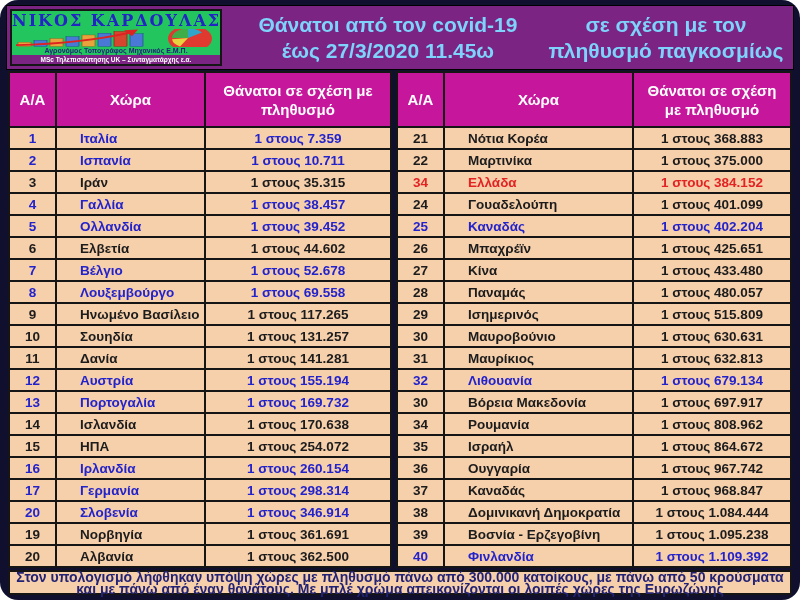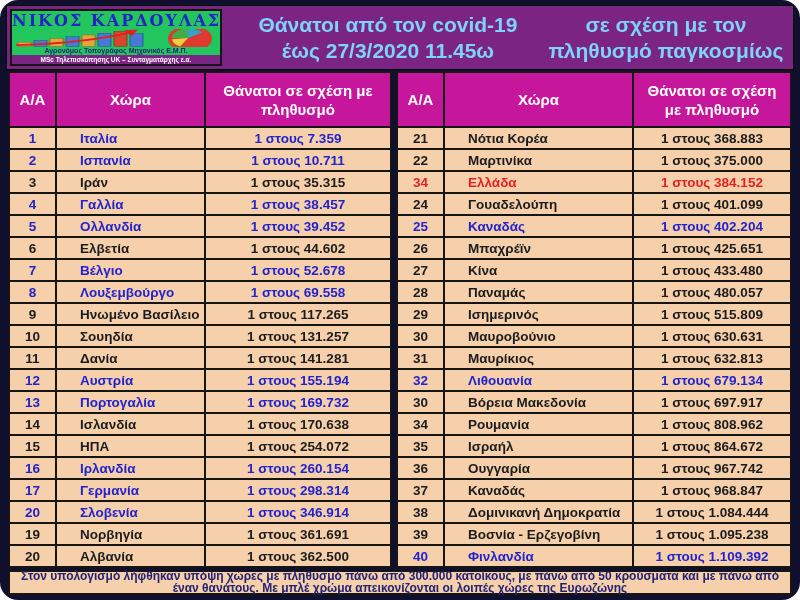--- a/index.html
+++ b/index.html
@@ -60,22 +60,22 @@
   td.cell-index{text-align:center;}
   td.cell-country{text-align:left;padding-left:23px;}
   td.cell-value{text-align:center;}
   tr.eurozone td{color:var(--text-eurozone,#2323cc);}
   tr.greece td{color:var(--text-greece,#e32222);}
   col.c-idx{width:47px;} col.c-val-l{width:186px;} col.c-val-r{width:158px;}
   
   .footer{
     position:absolute;left:8px;right:8px;top:570px;height:25px;
     background:var(--row-bg,#f6cfab);border:2px solid #151515;box-sizing:border-box;
-    display:flex;align-items:center;justify-content:center;text-align:center;
-    color:var(--footer-text,#232375);font-size:12px;line-height:11.5px;
+    display:flex;align-items:flex-start;justify-content:center;text-align:center;
+    color:var(--footer-text,#232375);font-size:14px;line-height:11.5px;
   }
   .footer div{padding:0 6px;}
 </style>
 </head>
 <body>
 
 <div class="frame">
 
   <div class="top-band">
     <div class="logo-box">

